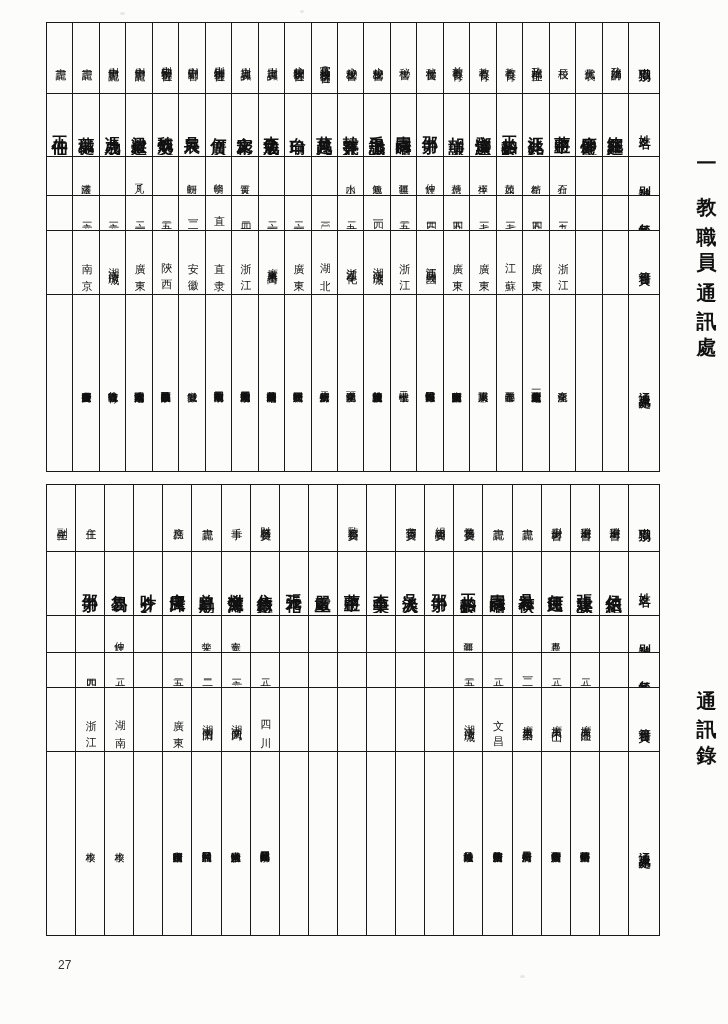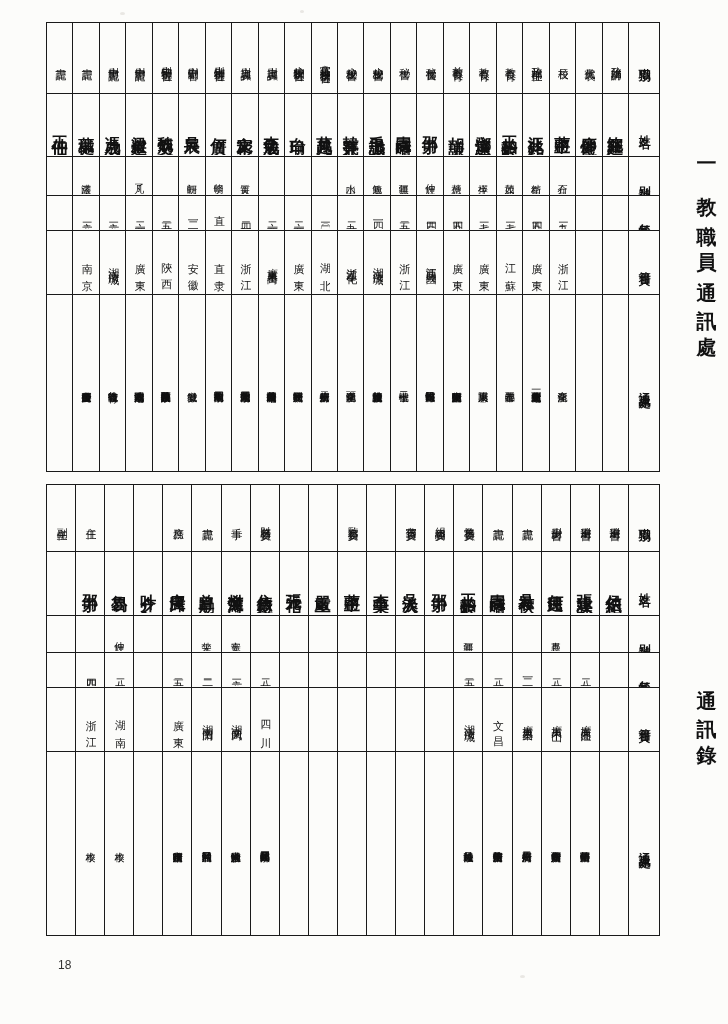--- a/index.html
+++ b/index.html
@@ -925,14 +925,14 @@
           <td class="r-addr">
             <div class="vcell" style="height: 178px;"></div>
           </td>
           <td class="hdr-label" style="width: 30px;">
             <div class="vcell" style="height: 178px;">通訊處</div>
           </td>
         </tr>
       </tbody>
   </table>
 
-  <div class="page-num">18</div>
+  <div class="page-num">27</div>
 </div>
 
 </body></html>

